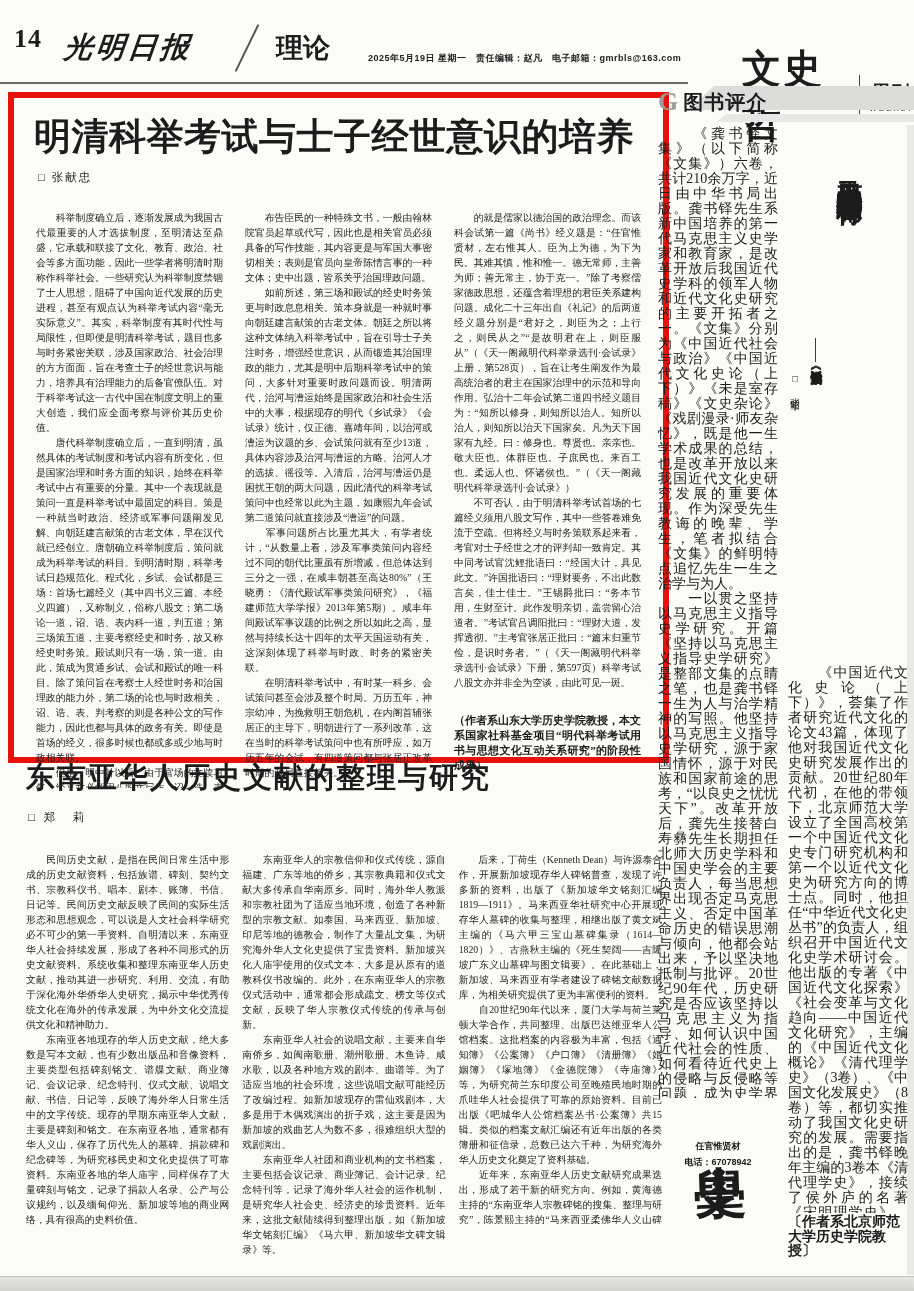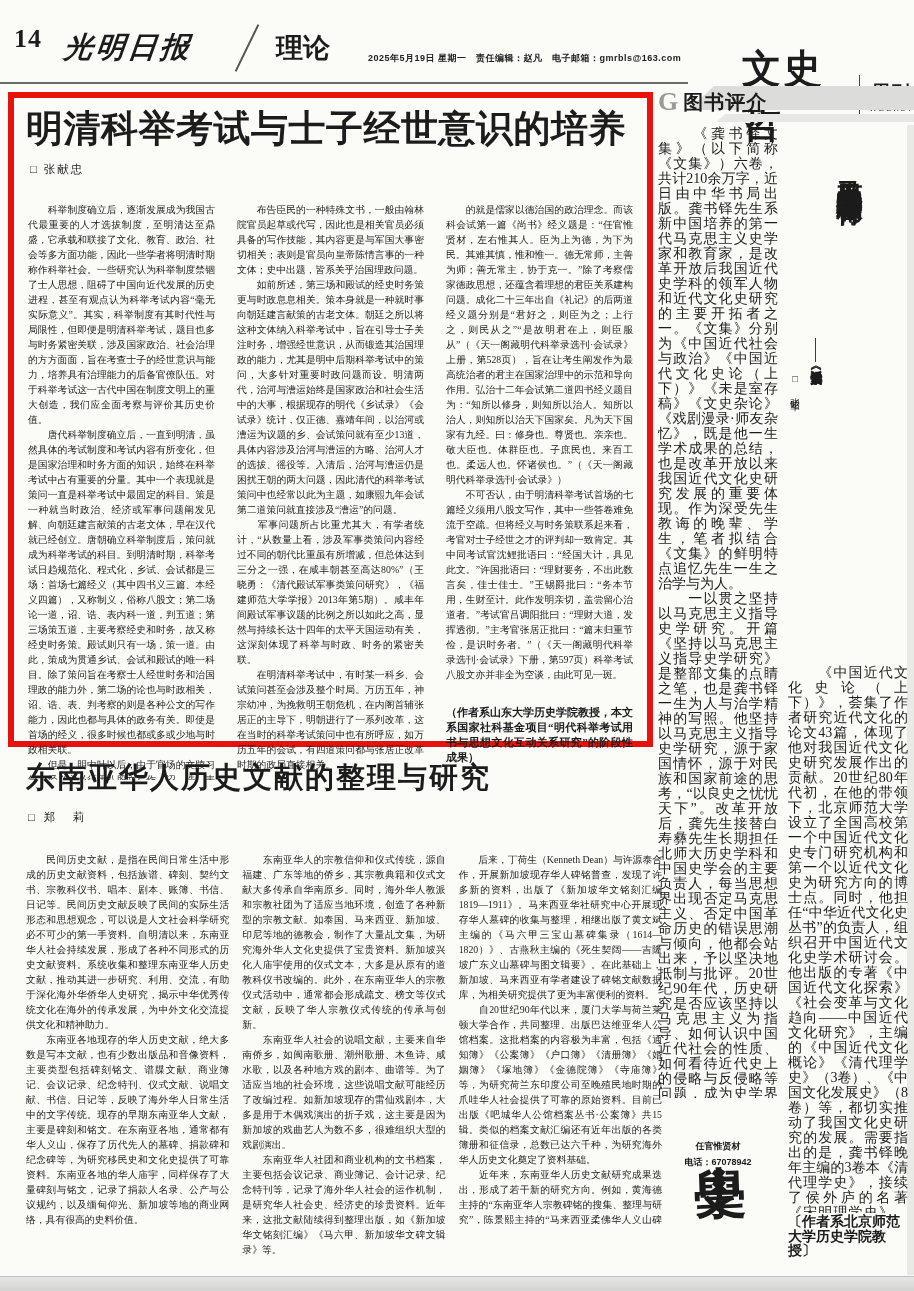--- a/index.html
+++ b/index.html
@@ -28,21 +28,21 @@
   .ribbon-a{position:absolute;left:688px;top:86px;width:226px;height:24px;background:#dcdcda;
     clip-path:polygon(26px 0,100% 0,100% 100%,0 100%);}
   .ribbon-b{position:absolute;left:716px;top:114px;width:198px;height:8px;background:#e7e7e5;
     clip-path:polygon(10px 0,100% 0,100% 100%,0 100%);}
   .right-edge{position:absolute;right:0;top:125px;width:7px;height:1150px;background:#e9e9e6;}
   .page-edge{position:absolute;left:0;top:1276px;width:914px;height:15px;
     background:linear-gradient(#e6e6e4,#d2d2d0);border-top:1px solid #c0c0be;}
 
   
   .redbox{position:absolute;left:8px;top:92px;width:633px;height:643px;
-    border:6px solid #e8120c;background:transparent;padding:0;}
+    border:6px solid #e8120c;background:transparent;padding:8px;}
   .ma-title{margin:8px 12px 0;font-size:37px;font-weight:900;letter-spacing:.5px;line-height:1.25;white-space:nowrap;}
   .ma-author{margin:10px 0 0 16px;font-size:11.5px;letter-spacing:2px;}
   .ma-cols{display:flex;gap:22px;margin:10px 14px 0;}
   .col{flex:1;text-align:justify;font-size:9.8px;line-height:15px;white-space:pre-line;overflow:hidden;}
   .ma-cols .coltext{height:540px;}
   .ma-cols .col3text{height:488px;}
   .note{font-weight:bold;font-size:11px;line-height:15px;text-align:justify;}
 
   
   .ba{position:absolute;left:16px;top:752px;width:650px;}

